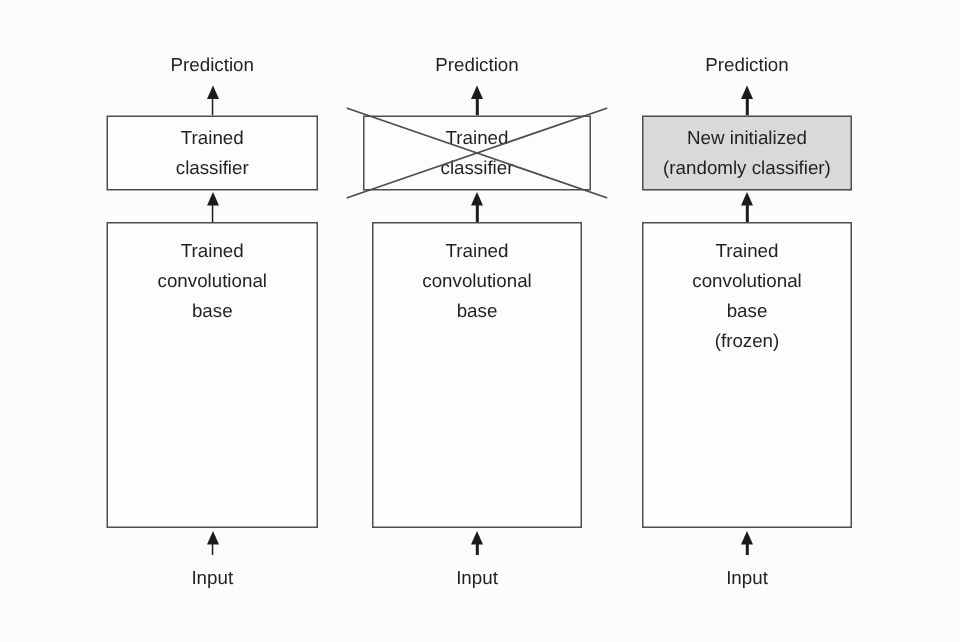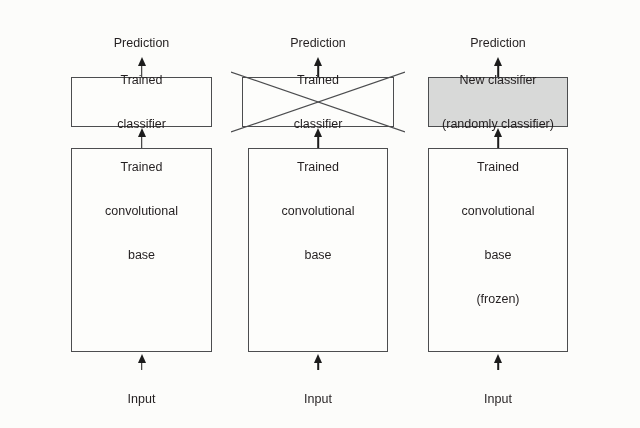--- a/index.html
+++ b/index.html
@@ -15,29 +15,29 @@
   .column { position: absolute; top: 0; height: 428px; }
 
   .pred-label, .input-label {
     position: absolute; left: 50%; transform: translateX(-50%);
     white-space: nowrap;
     font-size: 12.5px; line-height: 15px;
     color: var(--text, #231f20);
     text-align: right;
   }
   .pred-label { top: 36px; }
-  .input-label { top: 392px; }
+  .input-label { top: 378px; }
 
   .box {
     position: absolute; left: 0; width: 100%;
     box-sizing: border-box;
     border: 1.5px solid var(--box-border, #4c4d4f);
     background: var(--box-fill, #fdfdfb);
     display: flex; flex-direction: column; align-items: center;
-    font-size: 12.5px; line-height: 20px; text-align: left; gap: 24px;
+    font-size: 12.5px; line-height: 20px; text-align: left;
   }
   .box.classifier { top: 77px; height: 50px; justify-content: center; }
   .box.classifier.highlight { background: var(--highlight-fill, #d8d9d8); }
   .box.base { top: 148px; height: 204px; justify-content: flex-start; padding-top: 8px; }
 
   .cross-x {
     position: absolute; left: 50%; transform: translateX(-50%);
     top: 71px; width: 174px; height: 62px;
     pointer-events: none;
   }
@@ -122,21 +122,21 @@
     <div class="input-label">Input</div>
   </div>
 
   <div class="column" style="left:428px;width:140px">
     <div class="pred-label">Prediction</div>
     <div class="arrow pred">
         <span class="head"></span>
         <span class="stem"></span>
       </div>
     <div class="box classifier highlight">
-      <div class="box-line">New classifier</div>
+      <div class="box-line">New initialized</div>
       <div class="box-line">(randomly classifier)</div>
     </div>
     <div class="arrow mid">
         <span class="head"></span>
         <span class="stem"></span>
       </div>
     <div class="box base">
       <div class="box-line">Trained</div>
       <div class="box-line">convolutional</div>
       <div class="box-line">base</div>

